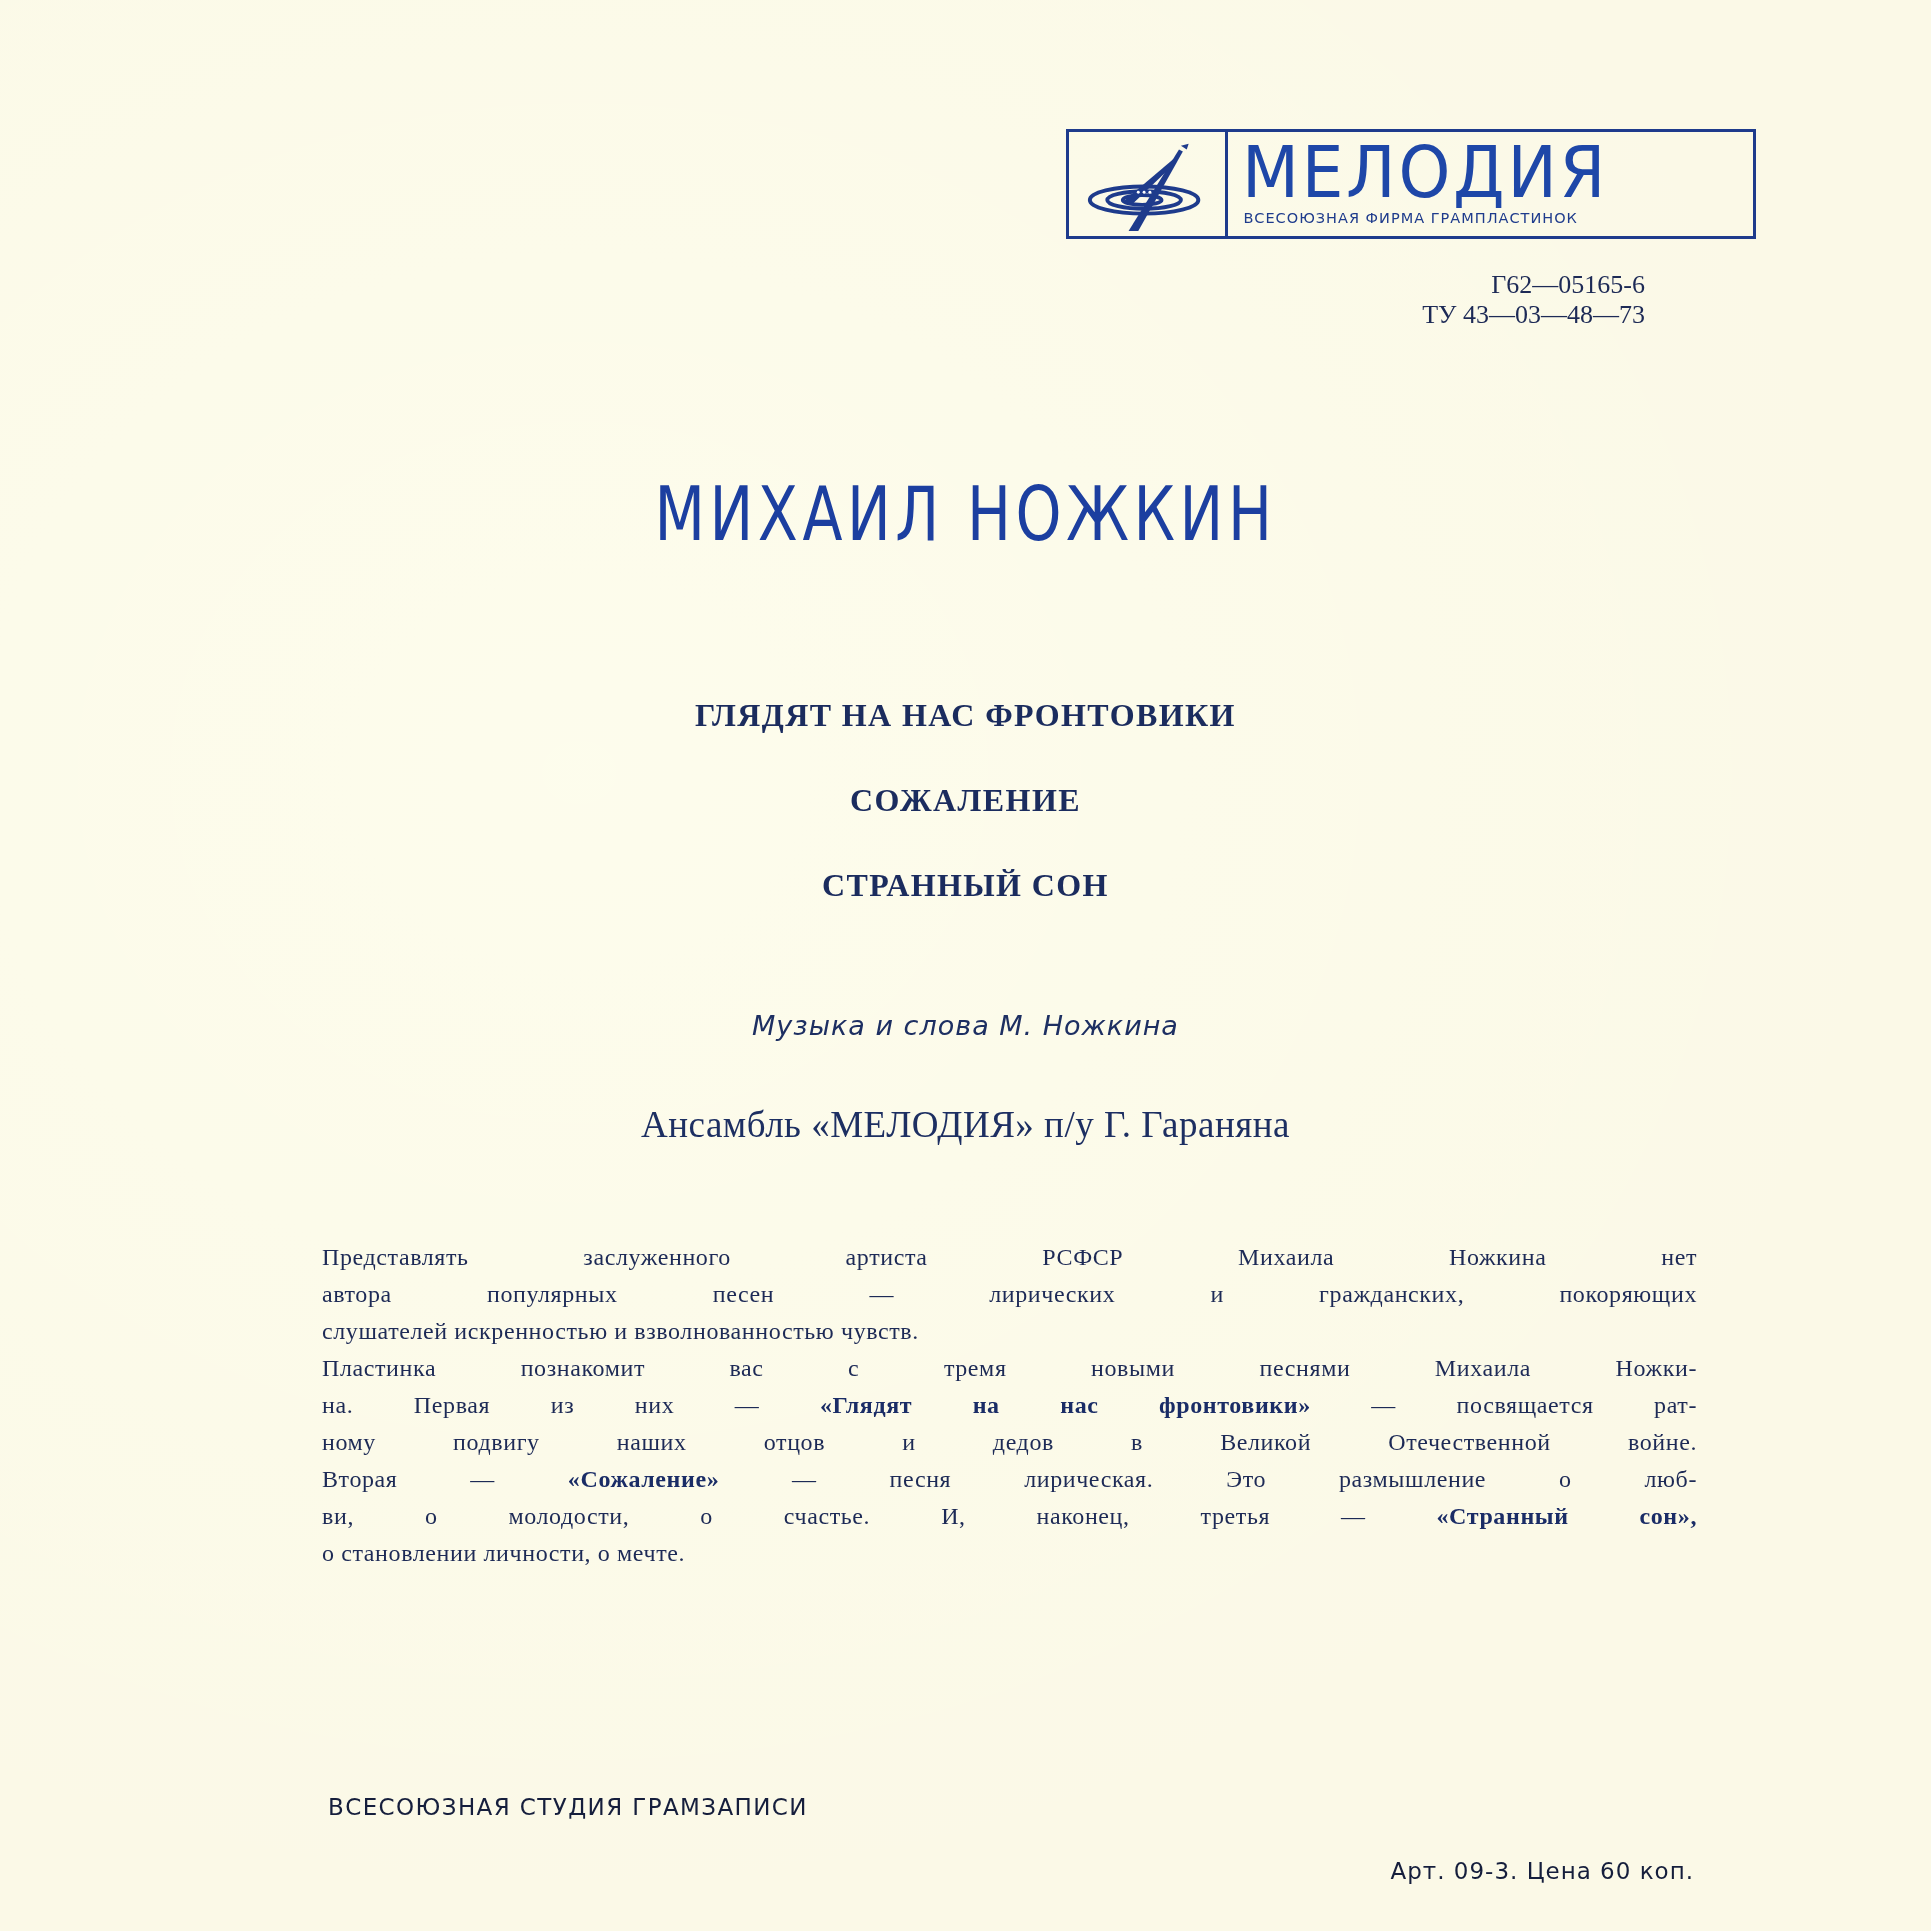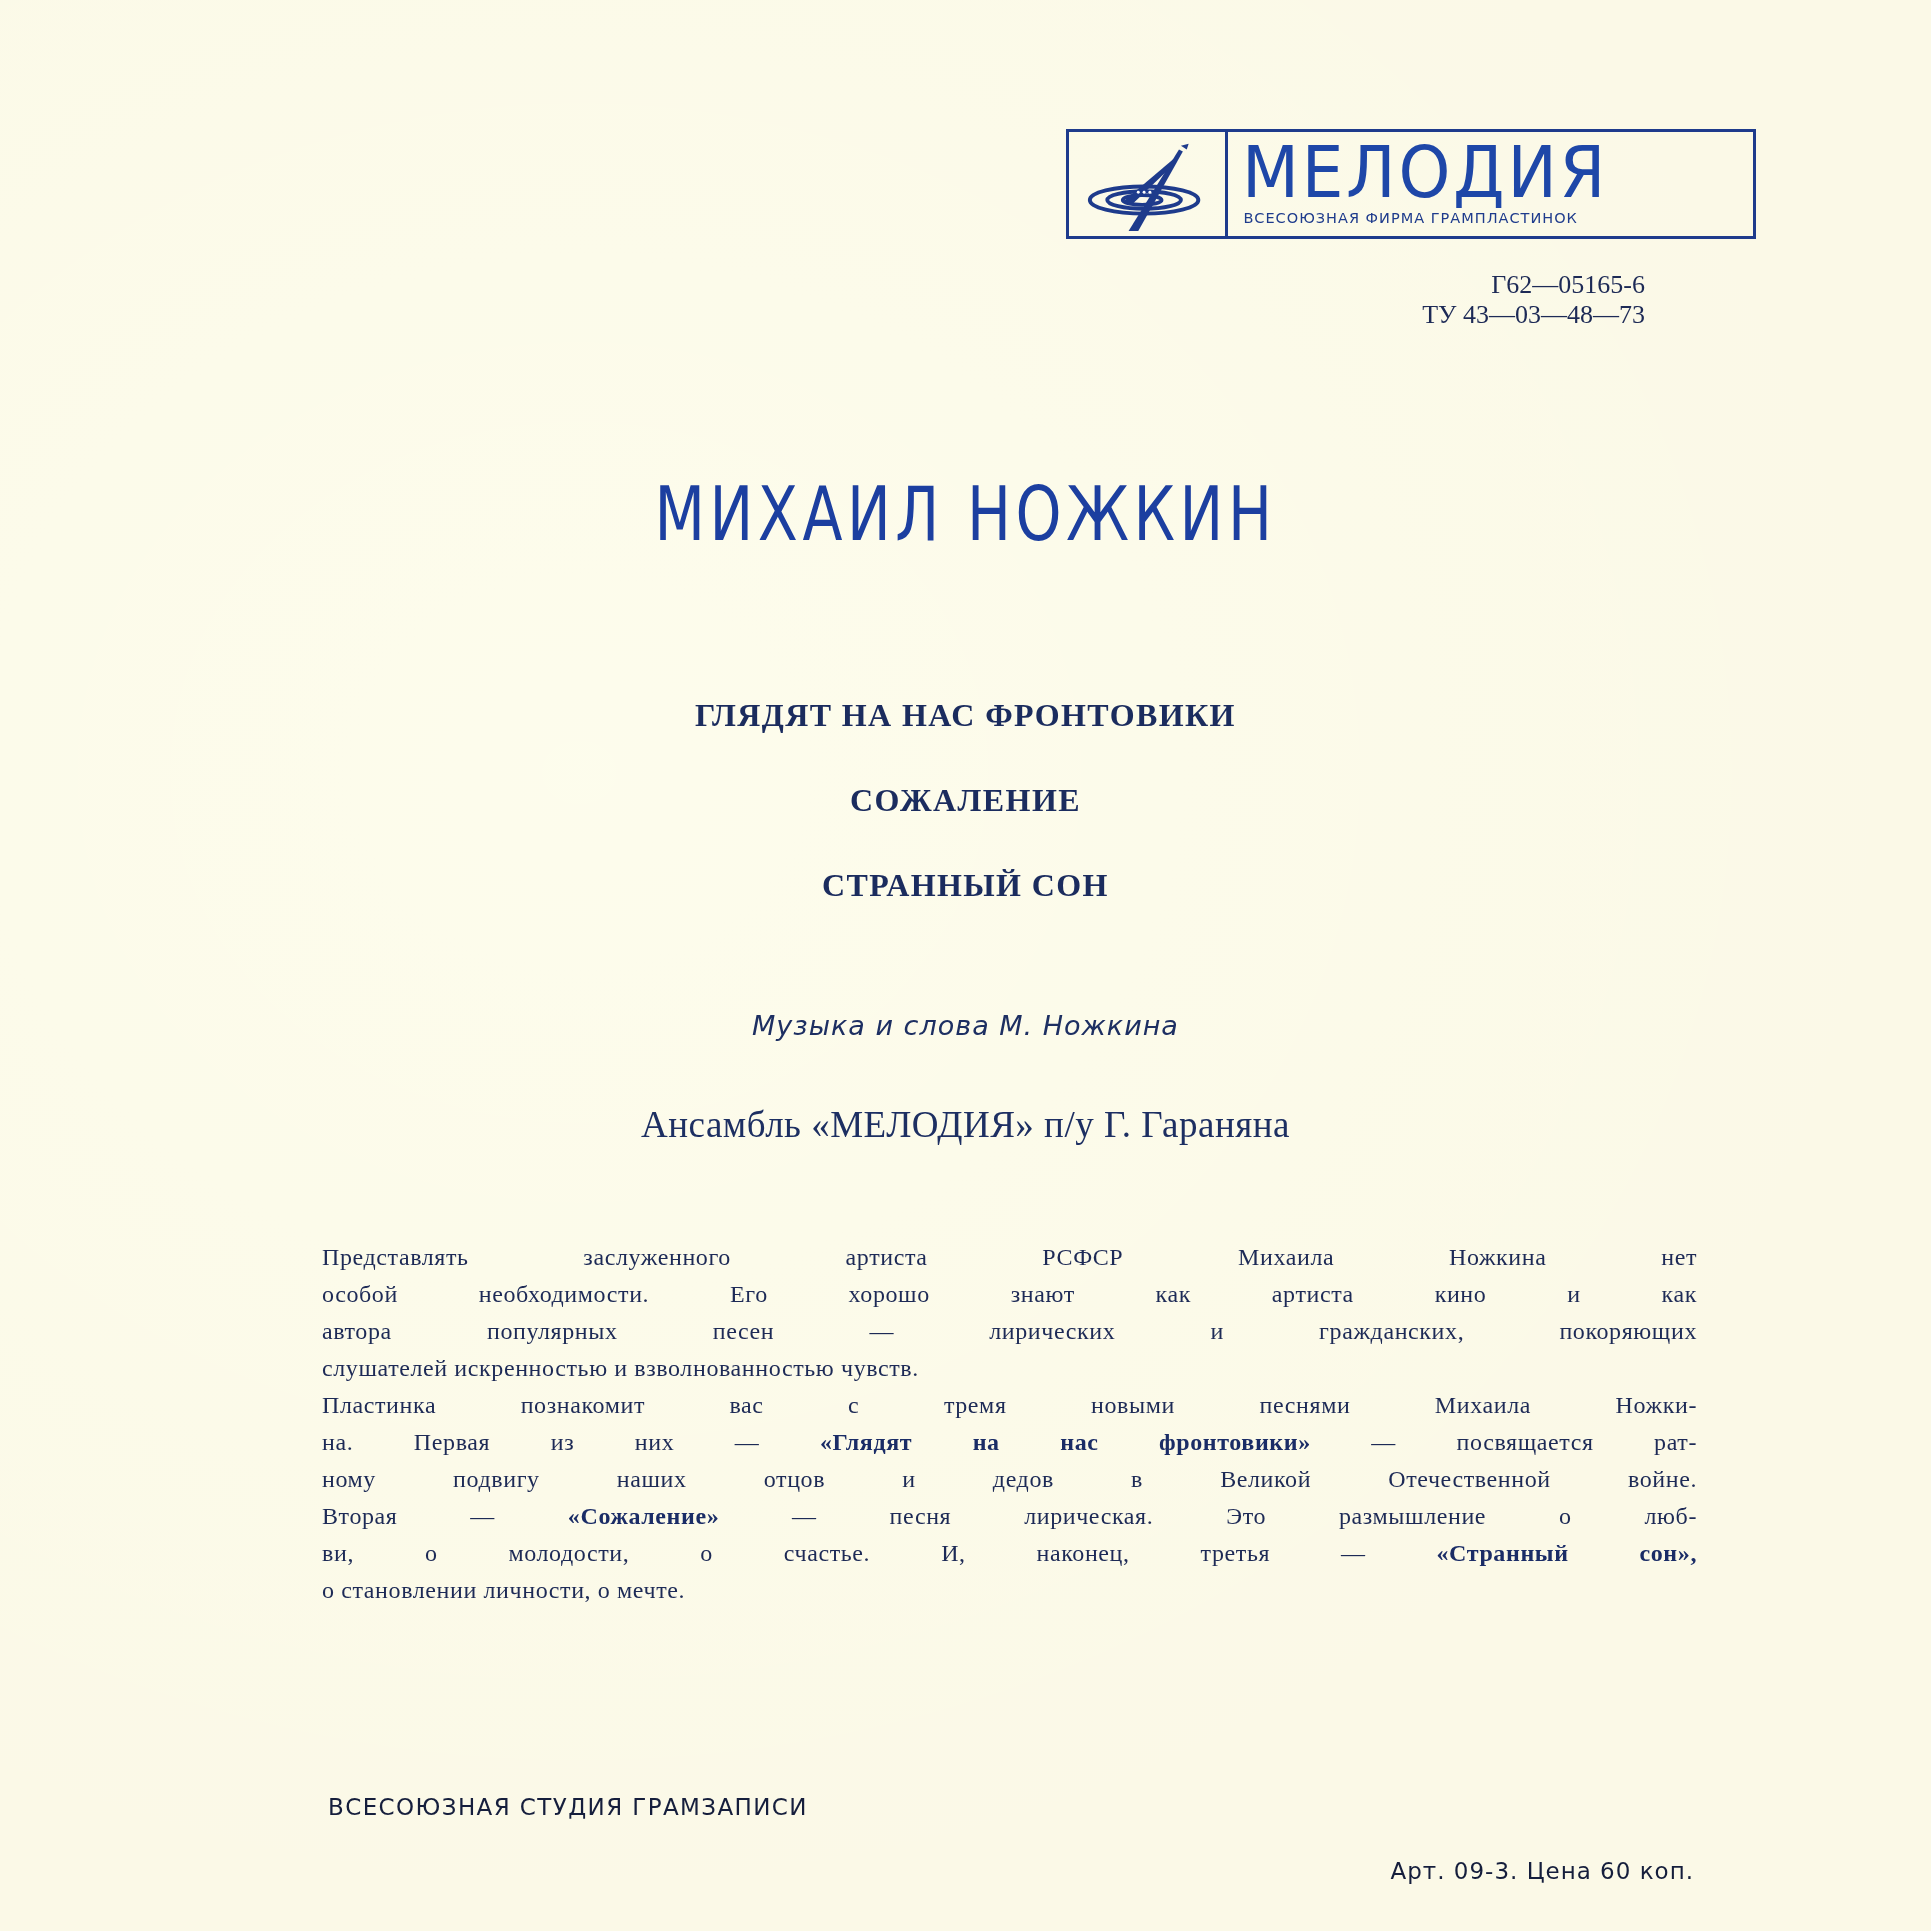--- a/index.html
+++ b/index.html
@@ -118,21 +118,20 @@
 
 <div class="abs song" style="top:697px;">ГЛЯДЯТ НА НАС ФРОНТОВИКИ</div>
 <div class="abs song" style="top:782px;">СОЖАЛЕНИЕ</div>
 <div class="abs song" style="top:867px;">СТРАННЫЙ СОН</div>
 
 <div class="abs credit-music">Музыка и слова М. Ножкина</div>
 <div class="abs credit-ensemble">Ансамбль «МЕЛОДИЯ» п/у Г. Гараняна</div>
 
 <div class="abs body-text" id="annotation">
     <span class="line"><span>Представлять заслуженного артиста РСФСР Михаила Ножкина нет</span></span>
-    <span class="line"><span>особой необходимости. Его хорошо знают как артиста кино и как</span></span>
     <span class="line"><span>автора популярных песен — лирических и гражданских, покоряющих</span></span>
     <span class="line last"><span>слушателей искренностью и взволнованностью чувств.</span></span>
     <span class="line"><span>Пластинка познакомит вас с тремя новыми песнями Михаила Ножки-</span></span>
     <span class="line"><span>на. Первая из них — </span><b>«Глядят на нас фронтовики»</b><span> — посвящается рат-</span></span>
     <span class="line"><span>ному подвигу наших отцов и дедов в Великой Отечественной войне.</span></span>
     <span class="line"><span>Вторая — </span><b>«Сожаление»</b><span> — песня лирическая. Это размышление о люб-</span></span>
     <span class="line"><span>ви, о молодости, о счастье. И, наконец, третья — </span><b>«Странный сон»,</b></span>
     <span class="line last"><span>о становлении личности, о мечте.</span></span>
   </div>
 

